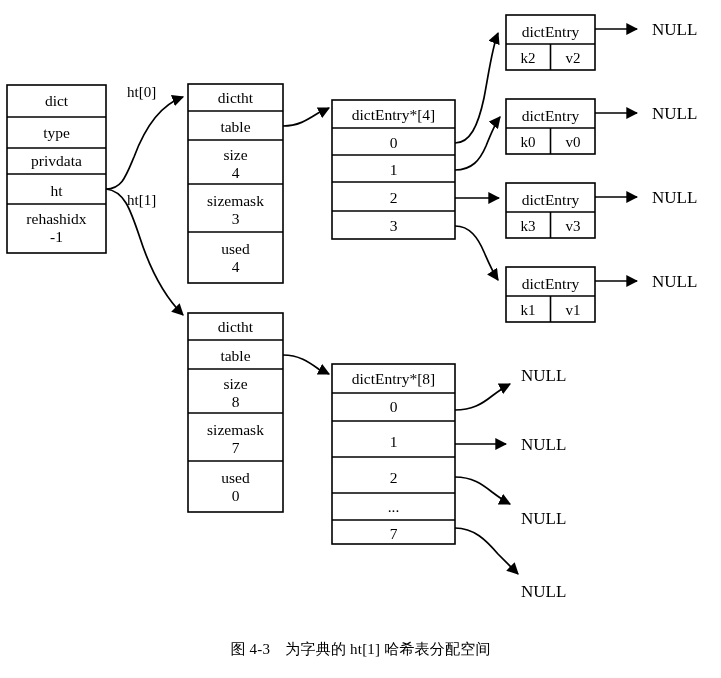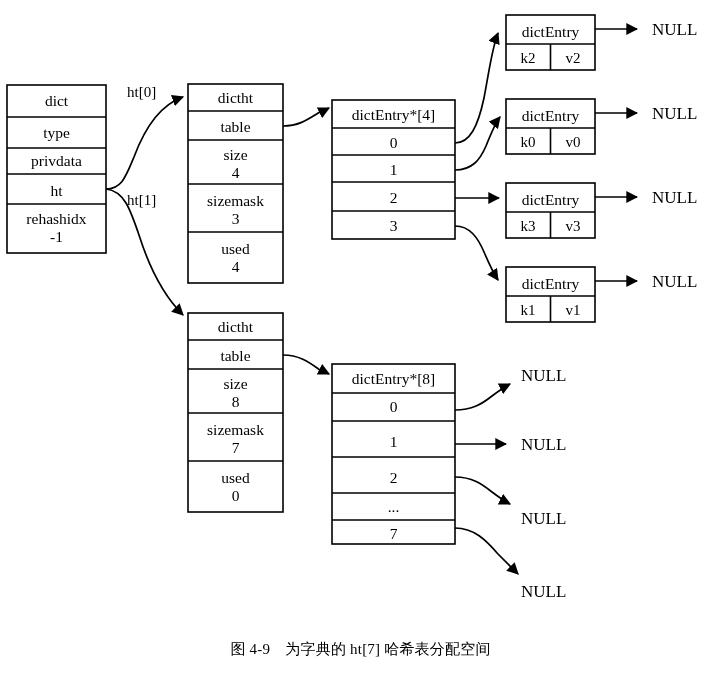--- a/index.html
+++ b/index.html
@@ -203,15 +203,15 @@
     <text class="t-null" x="521" y="450">NULL</text>
 
     <path class="edge" d="M 455 477 C 472 477 482 484 492 492 C 500 498 506 502 510 504" marker-end="url(#arrow)"></path>
     <text class="t-null" x="521" y="524">NULL</text>
 
     <path class="edge" d="M 455 528 C 474 528 486 540 498 554 C 508 564 514 570 518 574" marker-end="url(#arrow)"></path>
     <text class="t-null" x="521" y="597">NULL</text>
 
   </svg>
 
-  <div class="caption">图 4-9　为字典的 ht[7] 哈希表分配空间</div>
+  <div class="caption">图 4-3　为字典的 ht[1] 哈希表分配空间</div>
 
 </div>
 
 </body></html>

